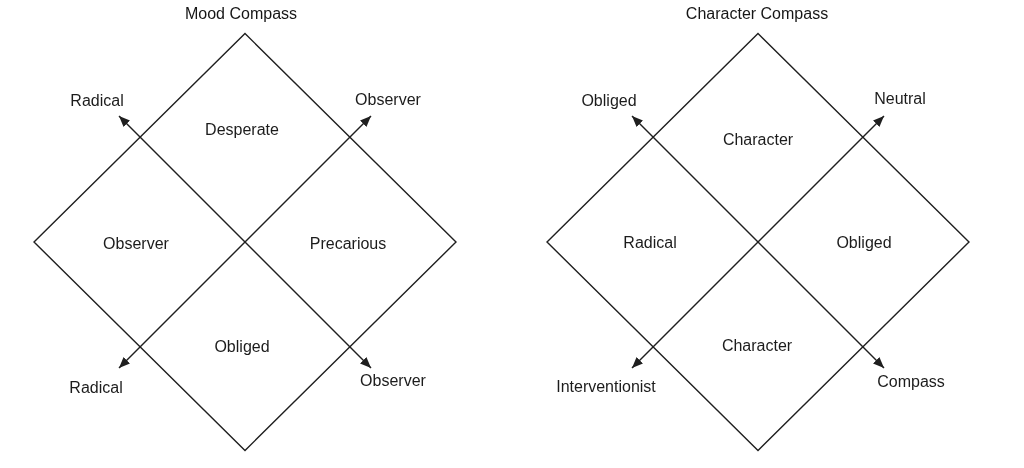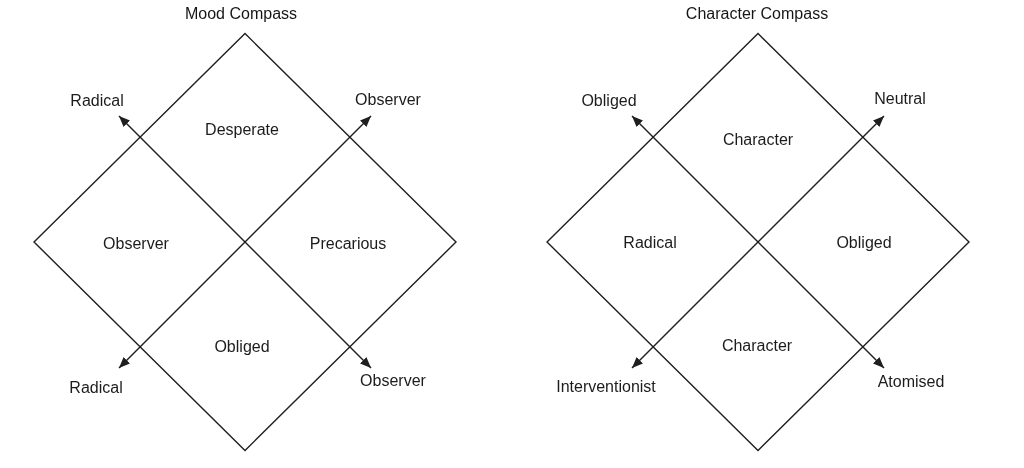--- a/index.html
+++ b/index.html
@@ -80,16 +80,16 @@
       <line x1="270" y1="242" x2="396" y2="368" stroke="#1f1f1f" stroke-width="1.4" marker-end="url(#ah-b)"></line>
     </svg>
     <div class="lbl title" style="left:269px;top:14px">Character Compass</div>
     <div class="lbl" style="left:270px;top:140px">Character</div>
     <div class="lbl" style="left:162px;top:243px">Radical</div>
     <div class="lbl" style="left:376px;top:243px">Obliged</div>
     <div class="lbl" style="left:269px;top:346px">Character</div>
     <div class="lbl" style="left:121px;top:101px">Obliged</div>
     <div class="lbl" style="left:412px;top:99px">Neutral</div>
     <div class="lbl" style="left:118px;top:387px">Interventionist</div>
-    <div class="lbl" style="left:423px;top:382px">Atomised</div>
+    <div class="lbl" style="left:423px;top:382px">Compass</div>
   </section>
 
 </div>
 
 </body></html>

